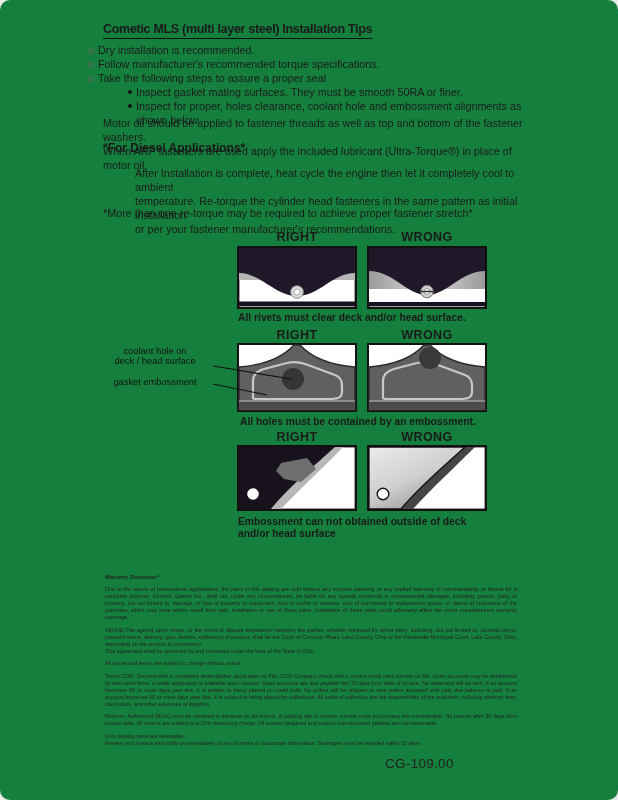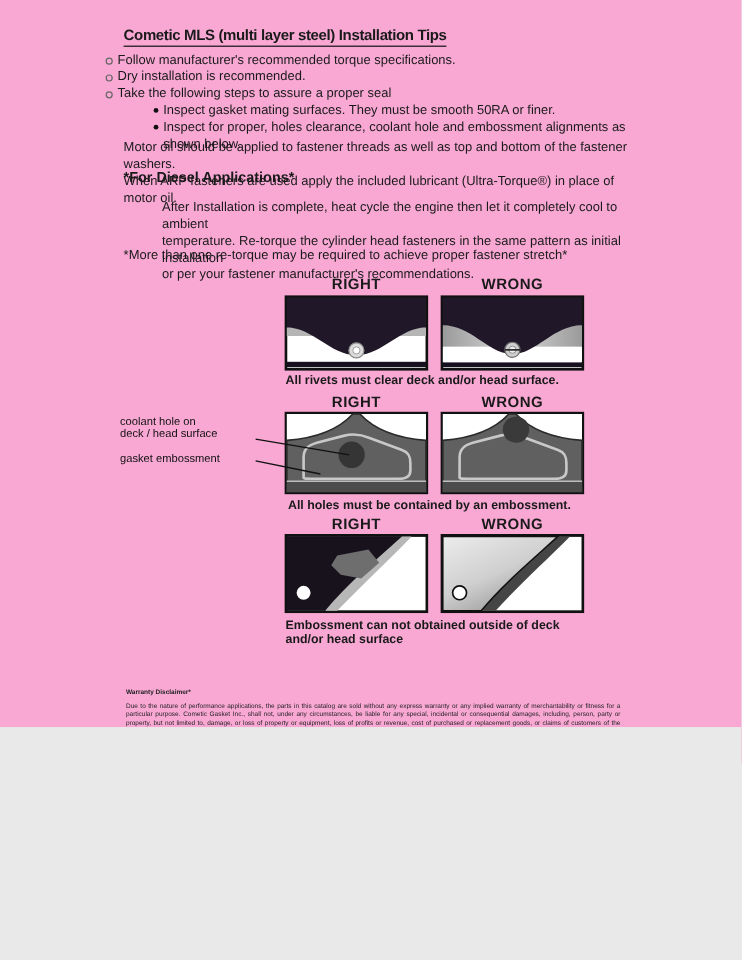--- a/index.html
+++ b/index.html
@@ -1,62 +1,62 @@
 <!DOCTYPE html>
 <html><head>
 <meta charset="utf-8">
 <style>
   html,body{margin:0;padding:0;background:#e9e9e9;}
   .page{
-    position:relative;width:618px;height:606px;background:#f9a8d4;
+    position:relative;width:618px;height:800px;background:#15803d;
     font-family:"Liberation Sans","DejaVu Sans",sans-serif;color:#1a1a1a;
-    overflow:hidden;margin:0 auto;
+    overflow:hidden;margin:0 auto;border-radius:10px;
   }
   .abs{position:absolute;}
   .title{
     left:103px;top:22px;font-size:12.5px;font-weight:700;letter-spacing:-0.3px;
     border-bottom:1.6px solid #111;padding-bottom:2px;white-space:nowrap;
   }
   .bullets{left:88px;top:43px;width:440px;font-size:10.8px;line-height:14px;}
   .b-row{display:flex;align-items:flex-start;}
   .b-o{width:4px;height:4px;border:1px solid #666;border-radius:50%;flex:0 0 auto;margin:4.5px 4px 0 0;}
   .b-dot{width:4px;height:4px;background:#111;border-radius:50%;flex:0 0 auto;margin:4.5px 4px 0 0;}
   .sub{margin-left:40px;}
   .diesel-h{left:103px;top:117px;font-size:12px;font-weight:700;white-space:nowrap;margin-top:24px;}
   .para{left:103px;width:420px;font-size:10.8px;line-height:14px;white-space:pre-line;}
   .p1{top:116px;}
   .p2{top:166px;margin-left:32px;}
   .note{top:206px;white-space:nowrap;}
   .rw-label{font-size:12.5px;font-weight:600;letter-spacing:0.4px;width:120px;text-align:center;}
   .cap{font-size:10.3px;font-weight:700;line-height:12px;}
-  .annot{font-size:9.3px;line-height:9.5px;width:110px;text-align:left;color:#111;}
+  .annot{font-size:9.3px;line-height:9.5px;width:110px;text-align:center;color:#111;}
   .panel{display:block;}
   .legal{left:105px;top:574px;width:412px;font-size:5.4px;line-height:7px;color:#222;text-align:justify;}
   .legal p{margin:0 0 5.5px 0;}
   .legal p.tight{margin-bottom:0;}
   .legal .lh{font-weight:700;margin-bottom:5px;text-align:left;}
   .footer-code{left:385px;top:756px;font-size:13.5px;letter-spacing:0.3px;color:#222;white-space:nowrap;}
   svg{display:block;}
   .overlay{left:0;top:0;pointer-events:none;}
 </style>
 </head>
 <body>
 
 <div class="page">
 
   <div class="abs title">Cometic MLS (multi layer steel) Installation Tips</div>
 
   <div class="abs bullets">
     <div class="b-row">
       <span class="b-o"></span>
-      <span>Follow manufacturer's recommended torque specifications.</span>
+      <span>Dry installation is recommended.</span>
     </div>
     <div class="b-row">
       <span class="b-o"></span>
-      <span>Dry installation is recommended.</span>
+      <span>Follow manufacturer's recommended torque specifications.</span>
     </div>
     <div class="b-row">
       <span class="b-o"></span>
       <span>Take the following steps to assure a proper seal</span>
     </div>
     <div class="b-row sub">
       <span class="b-dot"></span>
       <span>Inspect gasket mating surfaces.  They must be smooth 50RA or finer.</span>
     </div>
     <div class="b-row sub">

